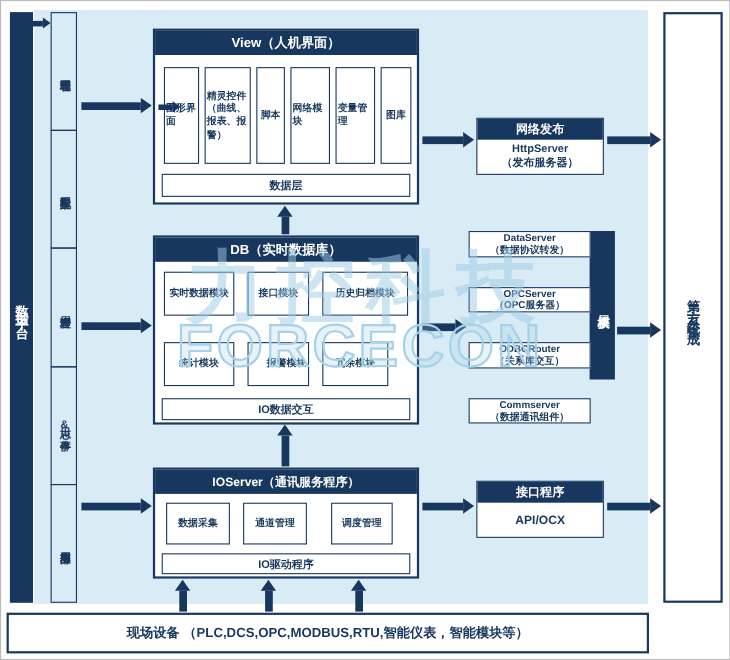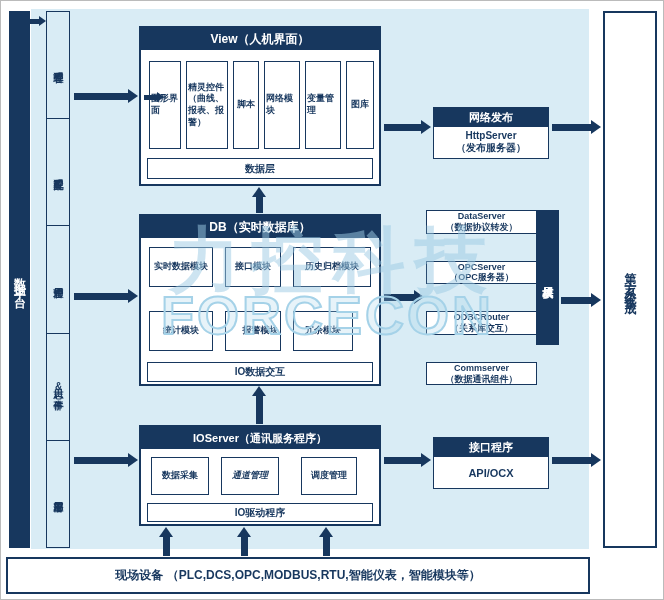--- a/index.html
+++ b/index.html
@@ -97,21 +97,21 @@
     <div class="module" style="left:152px; top:31px; width:78px; height:40px;">历史归档模块</div>
     <div class="module" style="left:8px; top:95px; width:64px; height:40px;">统计模块</div>
     <div class="module" style="left:84px; top:95px; width:56px; height:40px;padding-left:16px;">报警模块</div>
     <div class="module" style="left:152px; top:95px; width:60px; height:40px;">冗余模块</div>
     <div class="footerbar" style="left:6px; top:146px; width:226px; height:20px;">IO数据交互</div>
   </div>
 
   <div class="bigbox" style="left:138px; top:424px; width:242px; height:101px;">
     <div class="hdr" style="font-size:11px;">IOServer（通讯服务程序）</div>
     <div class="module" style="left:10px; top:30px; width:58px; height:38px;">数据采集</div>
-    <div class="module" style="left:80px; top:30px; width:58px; height:38px;font-style:italic;">通道管理</div>
+    <div class="module" style="left:80px; top:30px; width:58px; height:38px;">通道管理</div>
     <div class="module" style="left:160px; top:30px; width:56px; height:38px;">调度管理</div>
     <div class="footerbar" style="left:6px; top:76px; width:226px; height:19px;">IO驱动程序</div>
   </div>
 
   <div class="sidebox" style="left:432px; top:106px; width:116px; height:52px;">
     <div class="hdr">网络发布</div>
     <div class="bdy pre" style="height:31px;">HttpServer
 （发布服务器）</div>
   </div>
 

